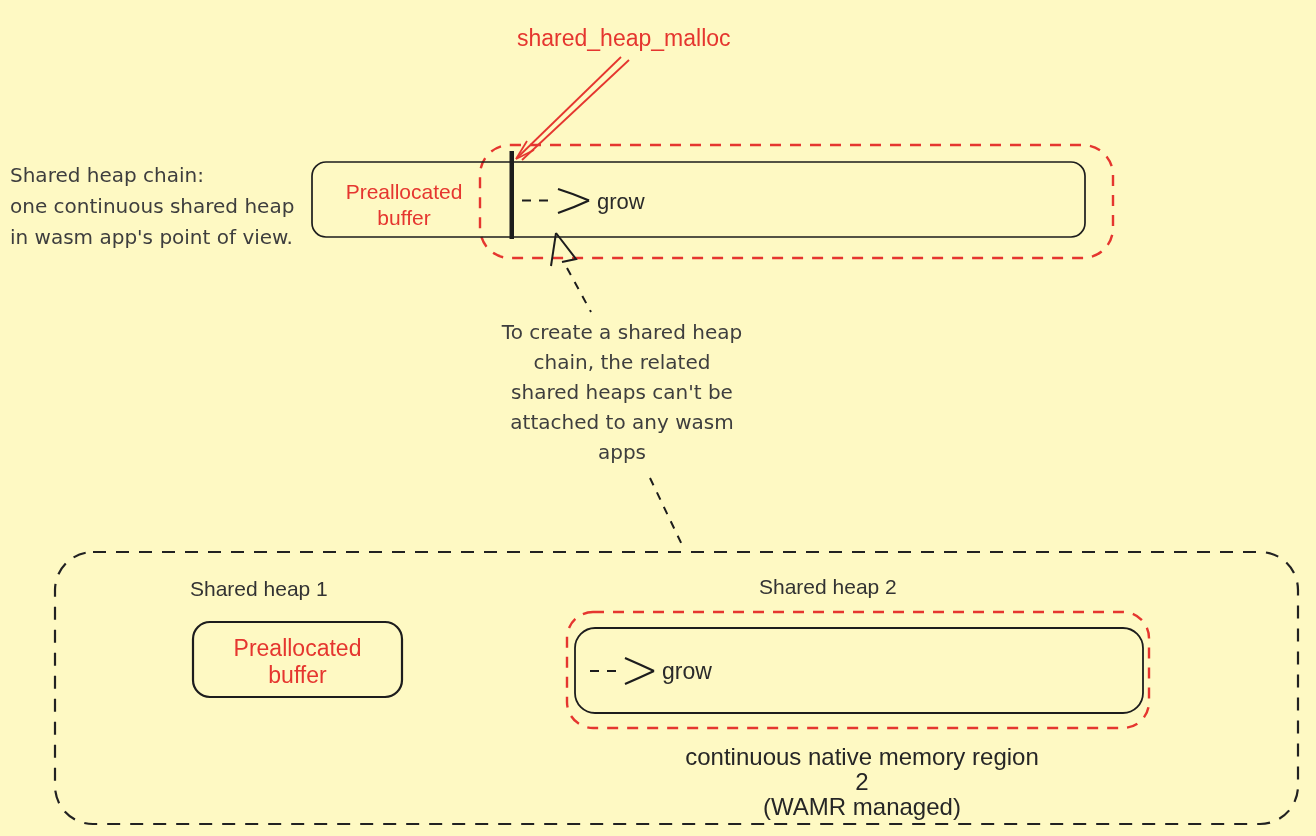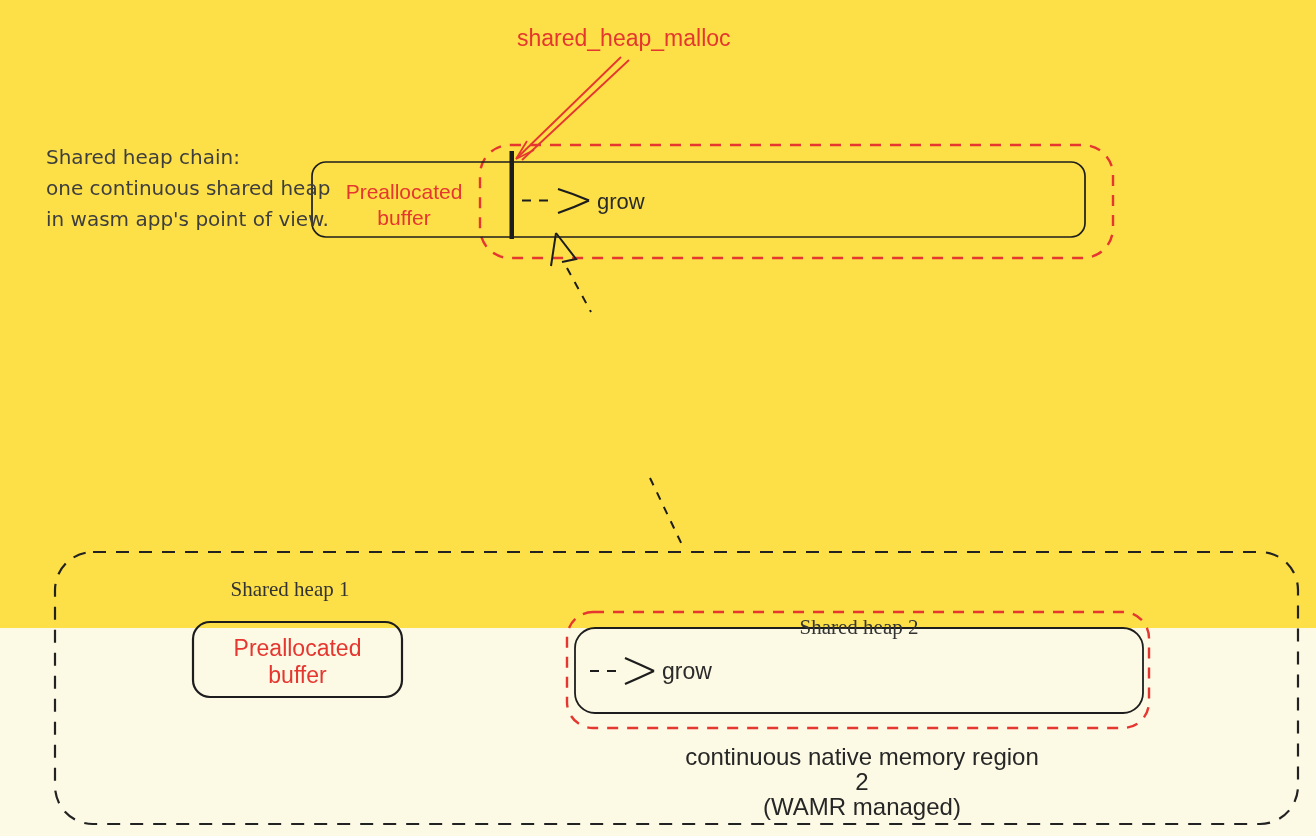--- a/index.html
+++ b/index.html
@@ -2,49 +2,49 @@
 <html><head>
 <meta charset="utf-8">
 <style>
   html,body{margin:0;padding:0;}
   body{
     width:1316px;height:836px;
     background:#FCF9E4;
     font-family:"Liberation Sans",sans-serif;
     overflow:hidden;
   }
-  #canvas{position:relative;width:1316px;height:628px;background:#fde047;}
+  #canvas{position:relative;width:1316px;height:836px;background:#fef9c3;}
   #shapes{position:absolute;left:0;top:0;}
   .txt{position:absolute;white-space:pre-line;}
   .note{
     font-family:"DejaVu Sans",sans-serif;
     color:#3E3E3E;
     font-size:20px;
     line-height:31px;
   }
   .note.center{text-align:center;}
   .red-label{color:#E5362F;}
   .malloc{
     left:517px;top:25px;
     font-size:23px;
     white-space:nowrap;
   }
-  .note-left{left:10px;top:142px;margin-left:36px;}
+  .note-left{left:10px;top:160px;}
   .prealloc-top{
     left:320px;top:179px;width:168px;
     text-align:center;font-size:21px;line-height:26px;
   }
   .grow-top{left:597px;top:189px;font-size:22px;color:#2A2A2A;white-space:nowrap;}
   .note-middle{left:472px;top:317px;width:300px;line-height:30px;}
   .heap-title{
-    font-family:Liberation Serif, serif;
-    color:#333333;font-size:21px;text-align:center;width:200px;white-space:nowrap;
+    font-family:Liberation Sans, sans-serif;
+    color:#333333;font-size:21px;text-align:left;width:200px;white-space:nowrap;
   }
   .heap1-title{left:190px;top:577px;}
-  .heap2-title{left:759px;top:575px;margin-top:40px;}
+  .heap2-title{left:759px;top:575px;}
   .prealloc-bottom{
     left:193px;top:635px;width:209px;
     text-align:center;font-size:23px;line-height:27px;
   }
   .caption{
     color:#262626;font-size:24px;line-height:25px;text-align:center;width:360px;
   }
   .caption1{left:132px;top:718px;}
   .caption2{left:682px;top:744px;}
   .grow-bottom{left:662px;top:658px;font-size:23px;color:#2A2A2A;white-space:nowrap;}
@@ -103,20 +103,25 @@
 
   <div class="txt note note-left">Shared heap chain:
 one continuous shared heap
 in wasm app's point of view.</div>
 
   <div class="txt prealloc-top red-label">Preallocated
 buffer</div>
 
   <div class="txt grow-top">grow</div>
 
+  <div class="txt note center note-middle">To create a shared heap
+chain, the related
+shared heaps can't be
+attached to any wasm
+apps</div>
 
   <div class="txt heap-title heap1-title">Shared heap 1</div>
 
   <div class="txt prealloc-bottom red-label">Preallocated
 buffer</div>
 
 
   <div class="txt heap-title heap2-title">Shared heap 2</div>
 
   <div class="txt grow-bottom">grow</div>

